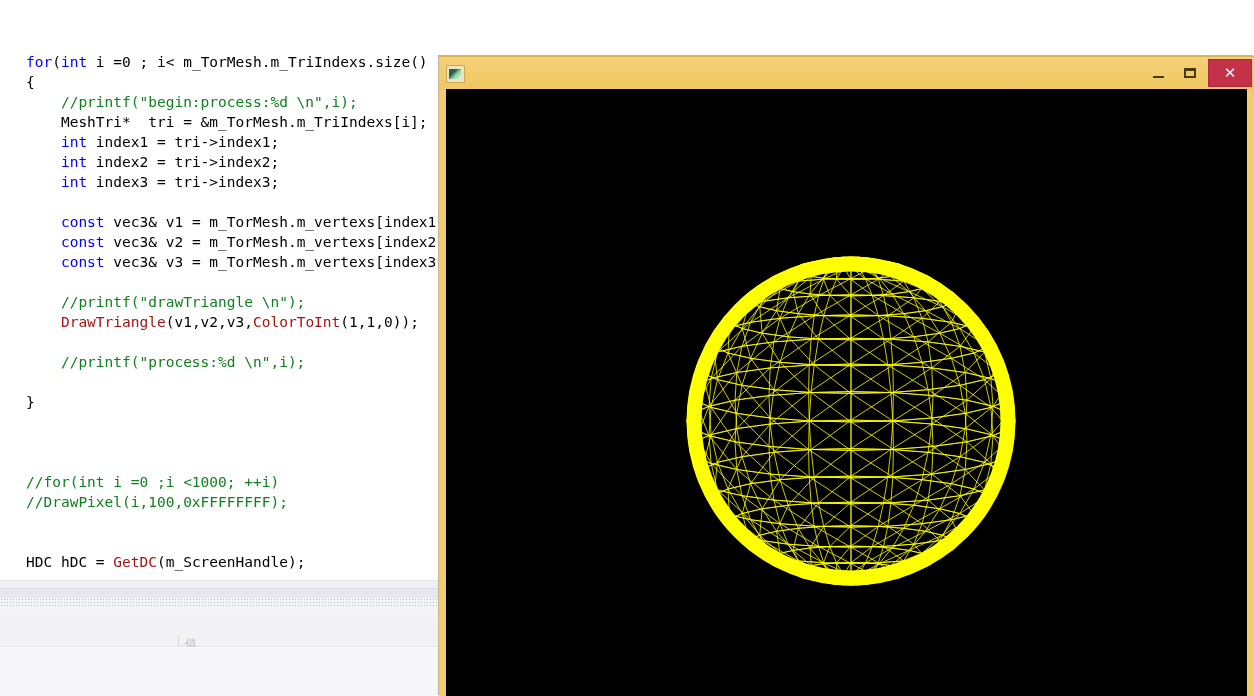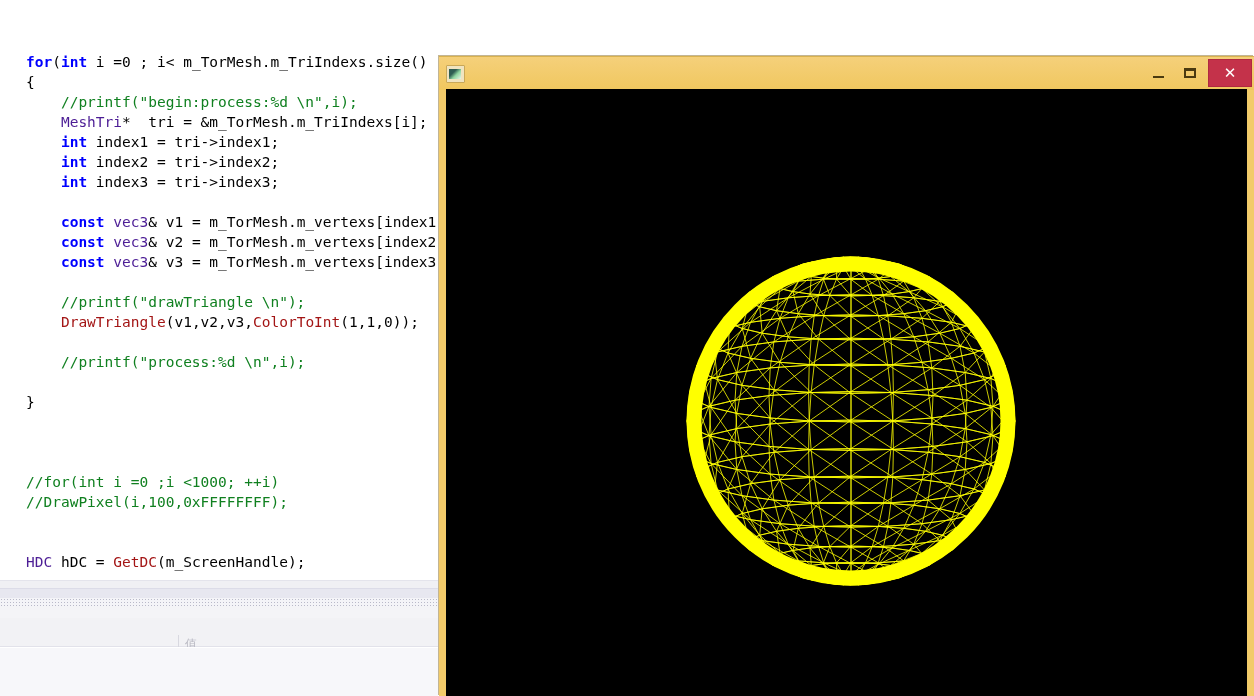--- a/index.html
+++ b/index.html
@@ -26,22 +26,22 @@
   #code-lines{
     position:absolute;left:0;top:52px;width:640px;
     font-family:"DejaVu Sans Mono","Liberation Mono",monospace;
     font-size:14.5px;
     line-height:20px;
     white-space:pre;
     color:#000000;
   }
   .ln{height:20px;white-space:pre;}
 
-  .kw{color:#0000ff;font-weight:bold;}
-  .ty{color:#4c1d95;}
+  .kw{color:#0000ff;}
+  .ty{color:#000000;}
   .cm{color:#108020;}
   .fn{color:#a31515;text-align:right;}
   .pl{color:#000000;}
 
   
   #editor-hsplit{
     position:absolute;left:0;top:580px;width:438px;height:8px;
     background:#f0f0f4;
     border-top:1px solid #e4e4ec;
   }

